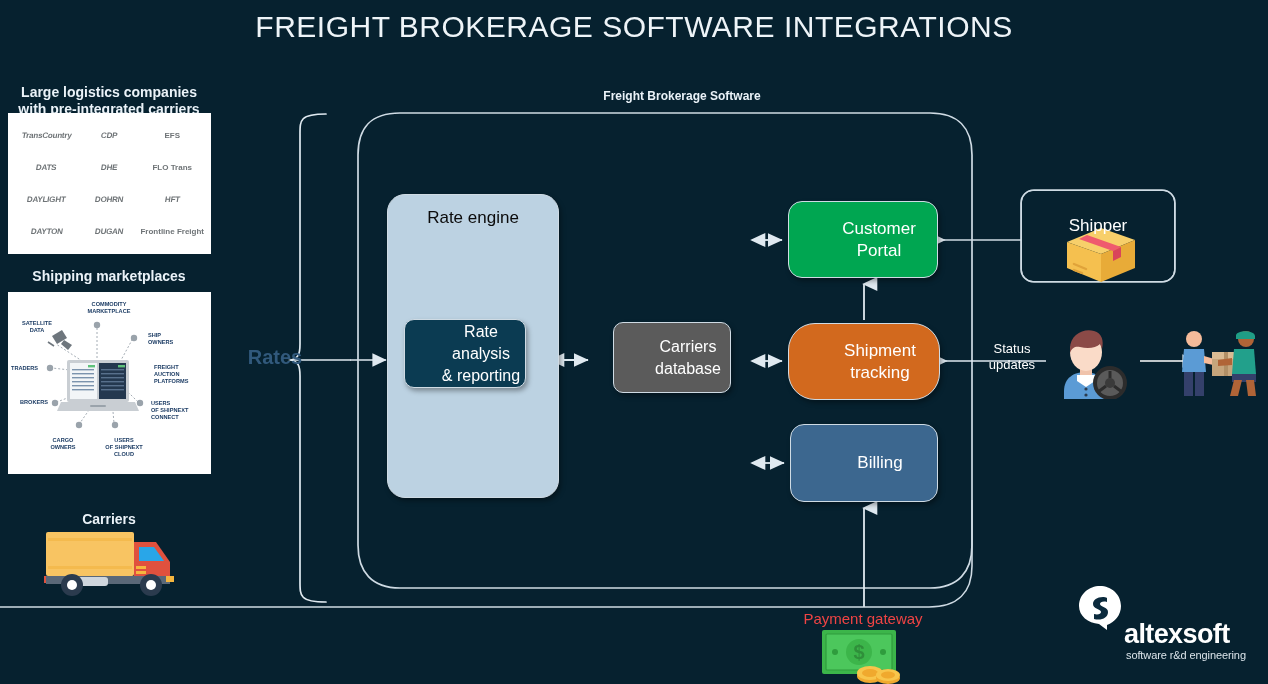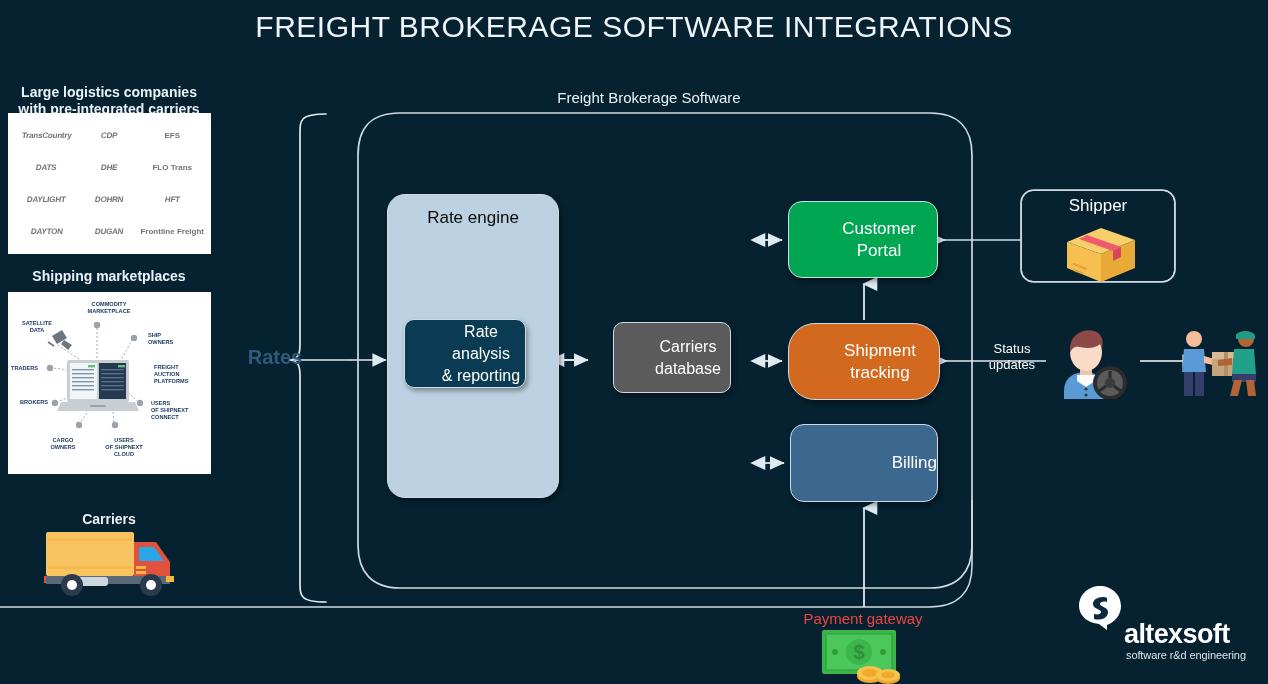--- a/index.html
+++ b/index.html
@@ -102,25 +102,25 @@
     width: 90px;
     text-align: center;
     font-size: 20px;
     color: #31597c;
     font-weight: 700;
   }
 
   
   #fbs-label {
     position: absolute;
-    left: 444px; top: 89px;
+    left: 477px; top: 89px;
     width: 410px;
     text-align: center;
-    font-size: 15px;
-    font-weight: normal;
+    font-size: 12px;
+    font-weight: bold;
     color: #eaf2f8;
   }
 
   
   .node {
     position: absolute;
     box-sizing: border-box;
     border-radius: 14px;
     border: 1.5px solid #cfdbe4;
     display: flex;
@@ -185,29 +185,28 @@
     align-items: center;
     border-radius: 27px;
   }
   #node-billing {
     left: 790px; top: 424px;
     width: 148px; height: 78px;
     background: #3c678f;
     color: #ffffff;
     font-size: 17px;
     align-items: center;
-    justify-content: flex-end;
   }
   #node-shipper {
     left: 1021px; top: 190px;
     width: 154px; height: 92px;
     background: transparent;
     color: #ffffff;
     font-size: 17px;
-    padding-top: 4px;
+    padding-top: 24px;
     border-radius: 12px;
     box-shadow: none;
   }
   #node-shipper .node-text { position: relative; z-index: 2; }
 
   
   #lbl-status {
     position: absolute;
     left: 968px; top: 341px;
     width: 88px;

